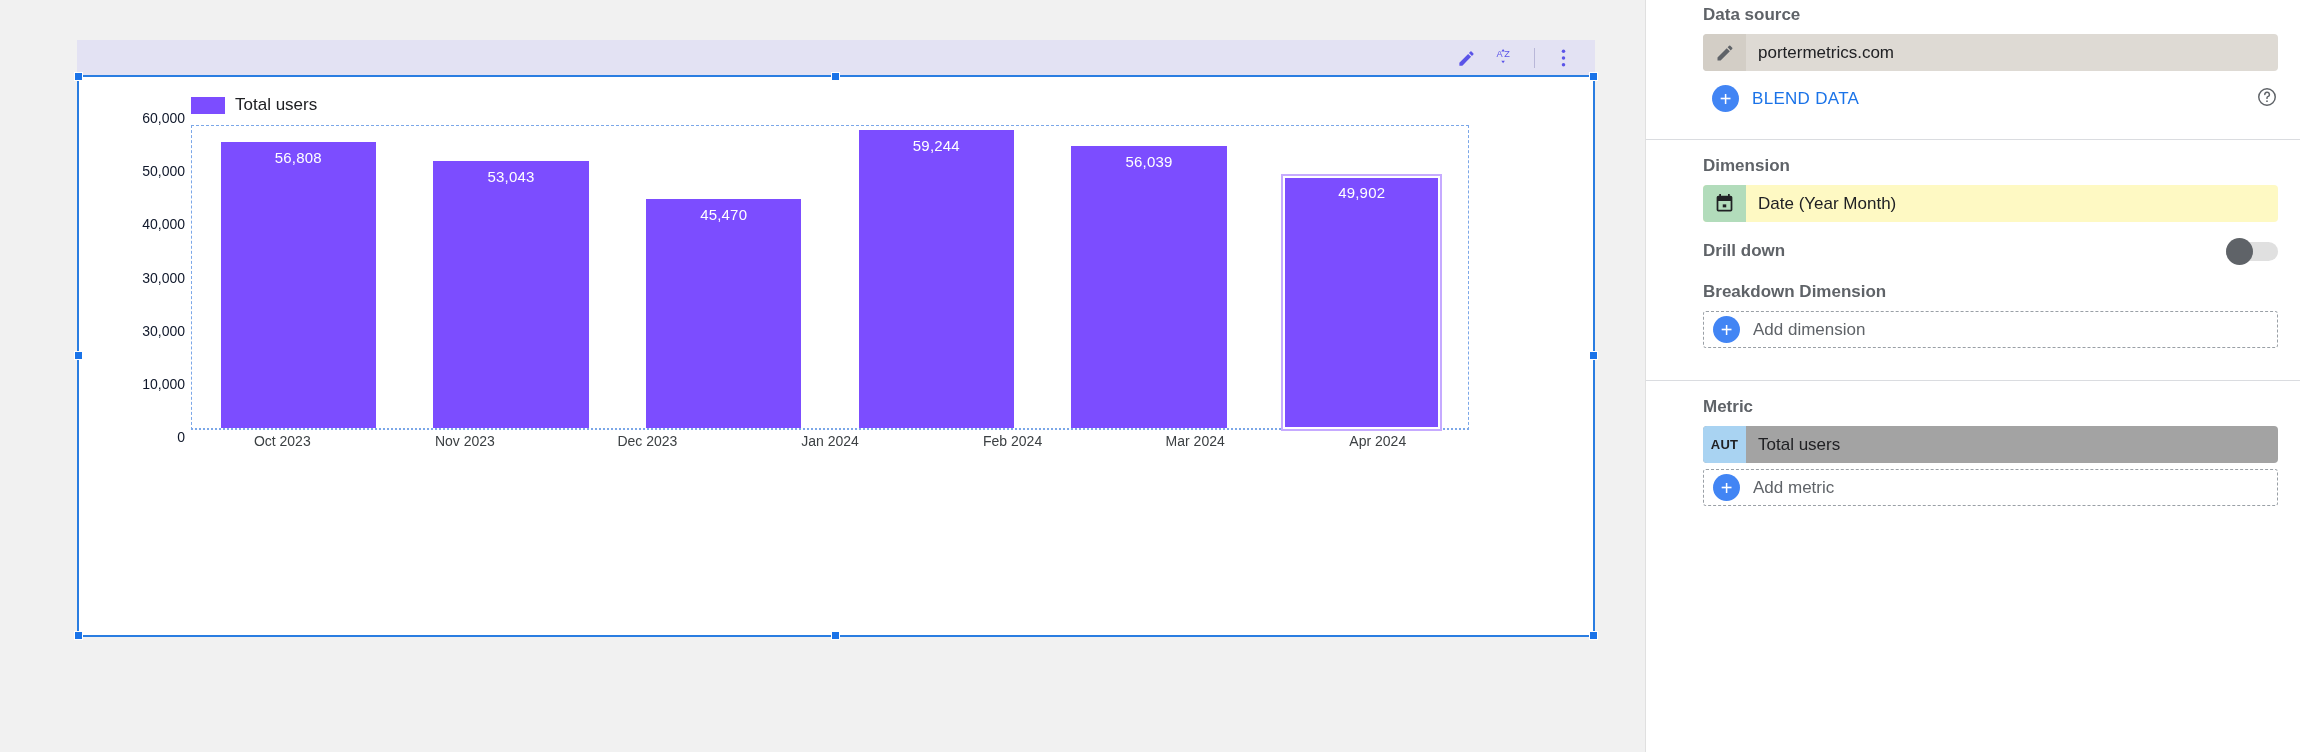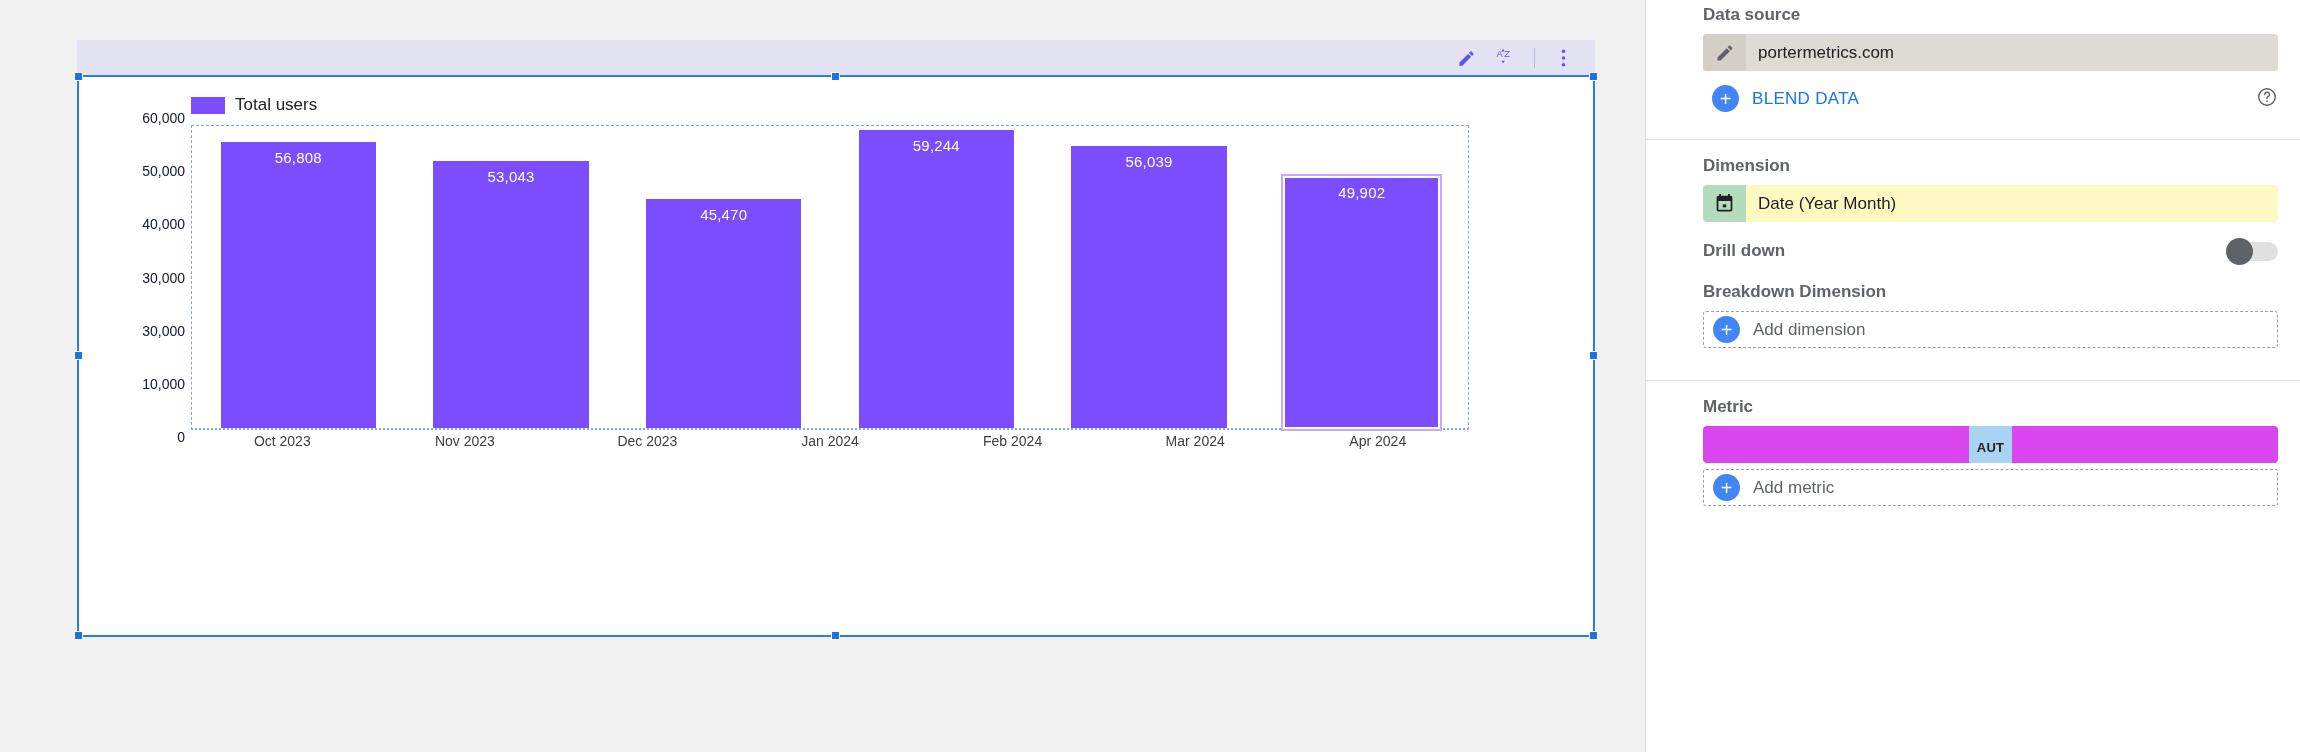--- a/index.html
+++ b/index.html
@@ -135,21 +135,21 @@
     flex: 0 0 43px;
   }
   .pill-text {
     flex: 1 1 auto; height: 37px; display: flex; align-items: center;
     padding-left: 12px; font-size: 17px; color: #202124;
   }
   .pill-ds { background: #dedad4; }
   .pill-ds .pill-icon { background: #d3cec6; }
   .pill-dim { background: #fef9c3; }
   .pill-dim .pill-icon { background: #b2dcbb; }
-  .pill-metric { background: #d946ef; flex-direction: column; }
+  .pill-metric { background: #a3a3a3; }
   .pill-metric .pill-icon { background: #a9d3f2; font-size: 13px; font-weight: bold; color: #202124; letter-spacing: .3px; }
 
   .add-row {
     display: flex; align-items: center;
     margin: 6px 12px 0 9px;
     height: 37px;
     border: 1px dashed #9aa0a6;
     border-radius: 3px;
     cursor: pointer;
   }

